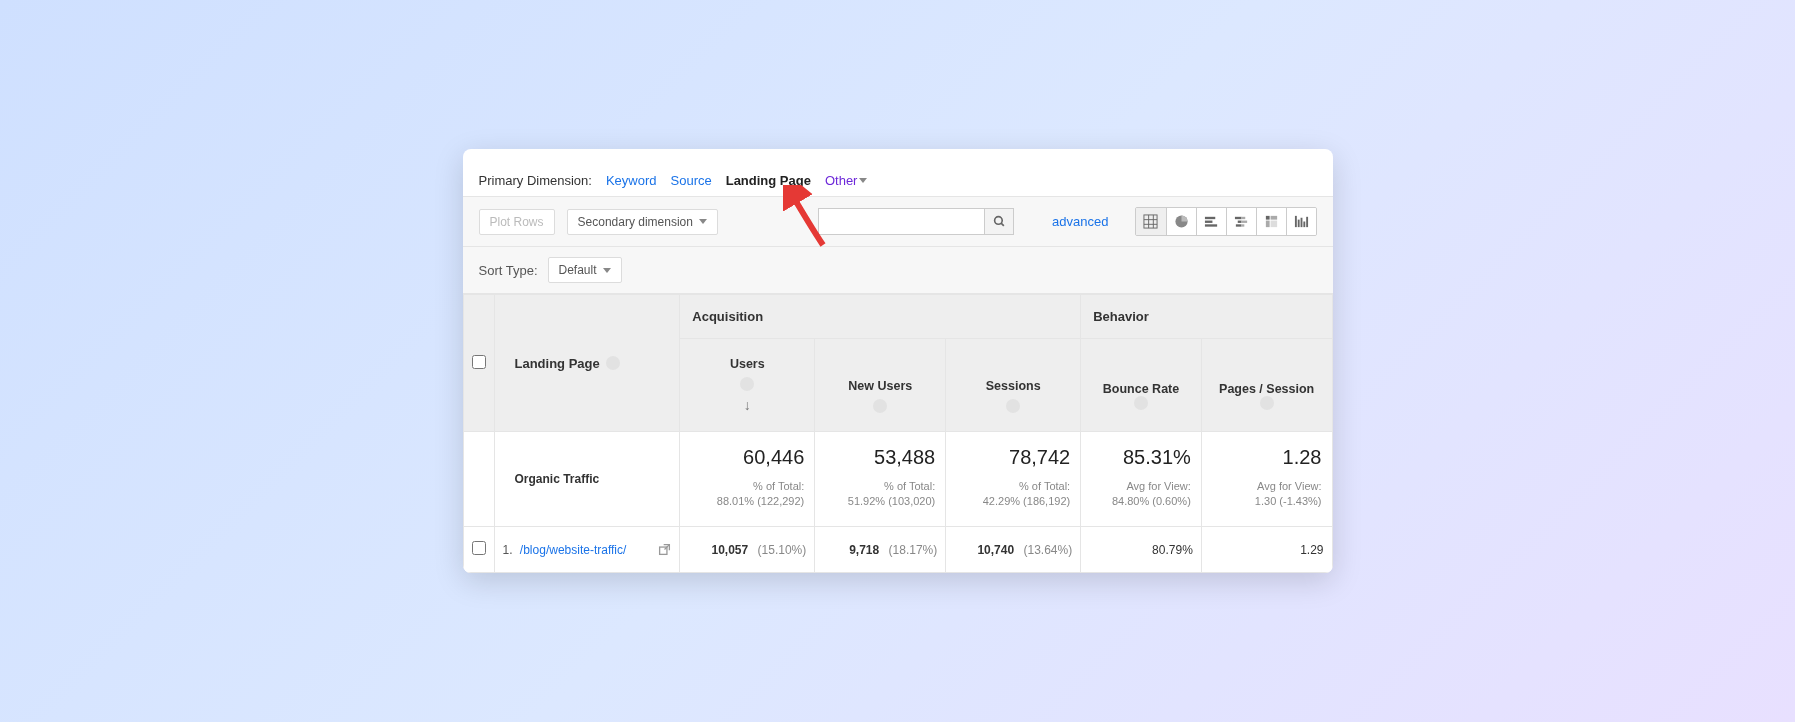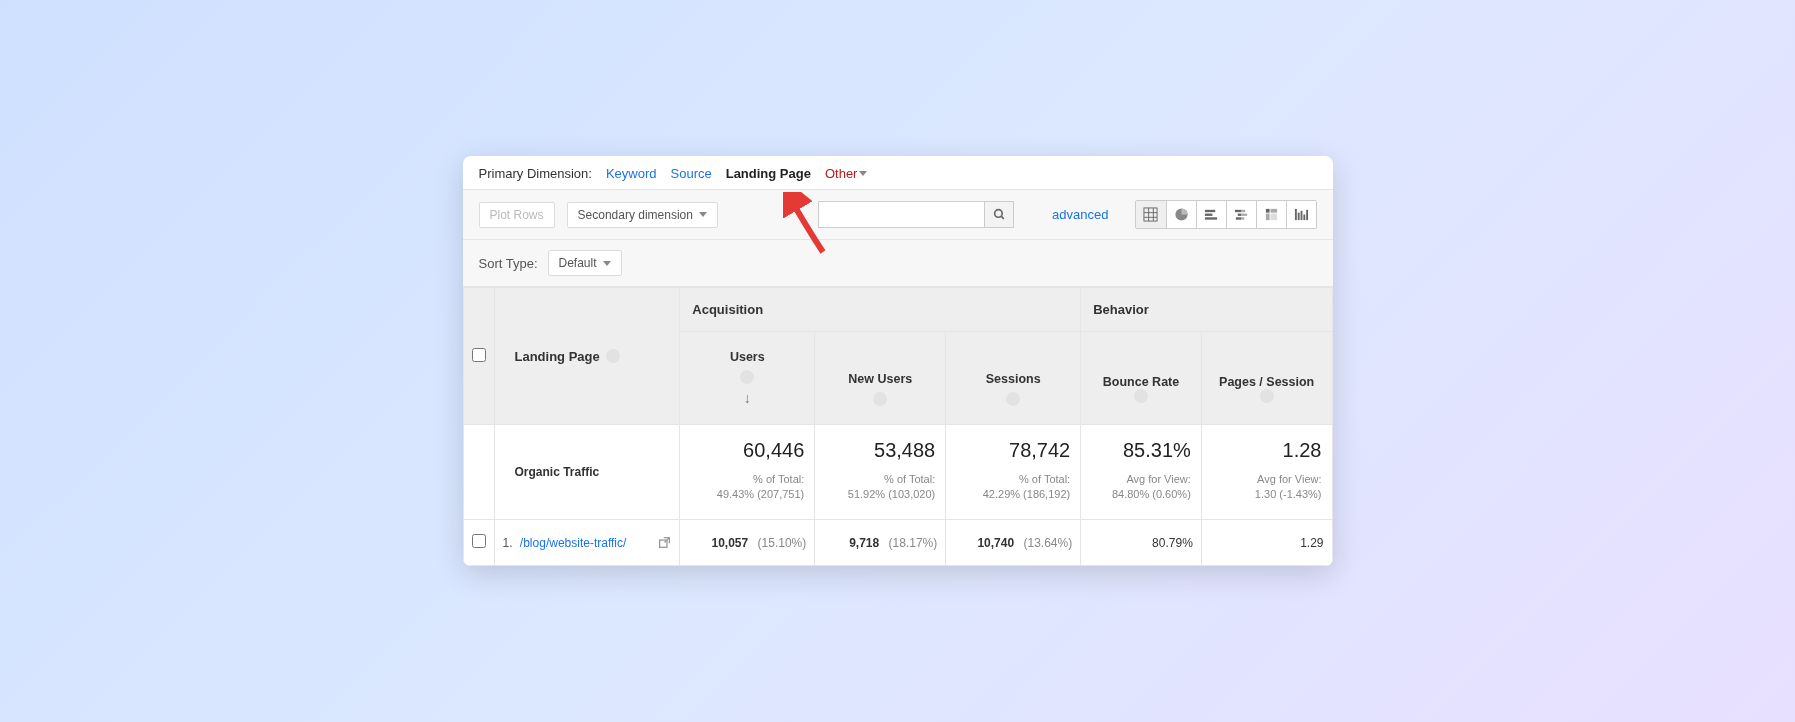--- a/index.html
+++ b/index.html
@@ -24,29 +24,29 @@
     width: 870px;
     background: #fff;
     border-radius: 8px;
     box-shadow: 0 8px 30px rgba(0,0,0,.15);
     overflow: hidden;
     position: relative;
   }
 
   
   .pd-row {
-    padding: 10px 16px 8px;
+    padding: 24px 16px 8px;
     border-bottom: 1px solid #e5e5e5;
     font-size: 13px;
     display:flex;align-items:center;gap:14px;
   }
   .pd-label { color:#333; }
   .pd-link  { color:#1a73e8; cursor:pointer; }
   .pd-active{ color:#222; font-weight:600; position:relative;}
-  .pd-other { color:#b91c1c; display:inline-flex;align-items:center;gap:2px;cursor:pointer;}
+  .pd-other { color:#6d28d9; display:inline-flex;align-items:center;gap:2px;cursor:pointer;}
   .caret-down{ width:0;height:0;border-left:4px solid transparent;border-right:4px solid transparent;border-top:5px solid #888;}
 
   
   .tool-row{
     background:#f7f7f7;
     border-bottom:1px solid #e5e5e5;
     padding:10px 16px;
     display:flex;align-items:center;gap:12px;
     font-size:13px;color:#555;
   }
@@ -261,21 +261,21 @@
           </th>
         </tr>
       </thead>
       <tbody>
         <tr class="totals">
           <td></td>
           <td class="seg-name">Organic Traffic</td>
           <td class="m-cell">
             <span class="big">60,446</span>
             <span class="sub">% of Total:</span><br>
-            <span class="sub">49.43% (207,751)</span>
+            <span class="sub">88.01% (122,292)</span>
           </td>
           <td class="m-cell">
             <span class="big">53,488</span>
             <span class="sub">% of Total:</span><br>
             <span class="sub">51.92% (103,020)</span>
           </td>
           <td class="m-cell">
             <span class="big">78,742</span>
             <span class="sub">% of Total:</span><br>
             <span class="sub">42.29% (186,192)</span>

